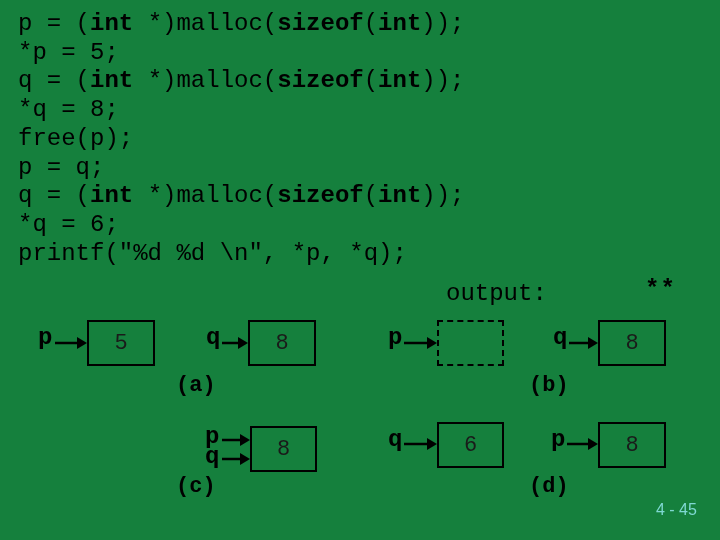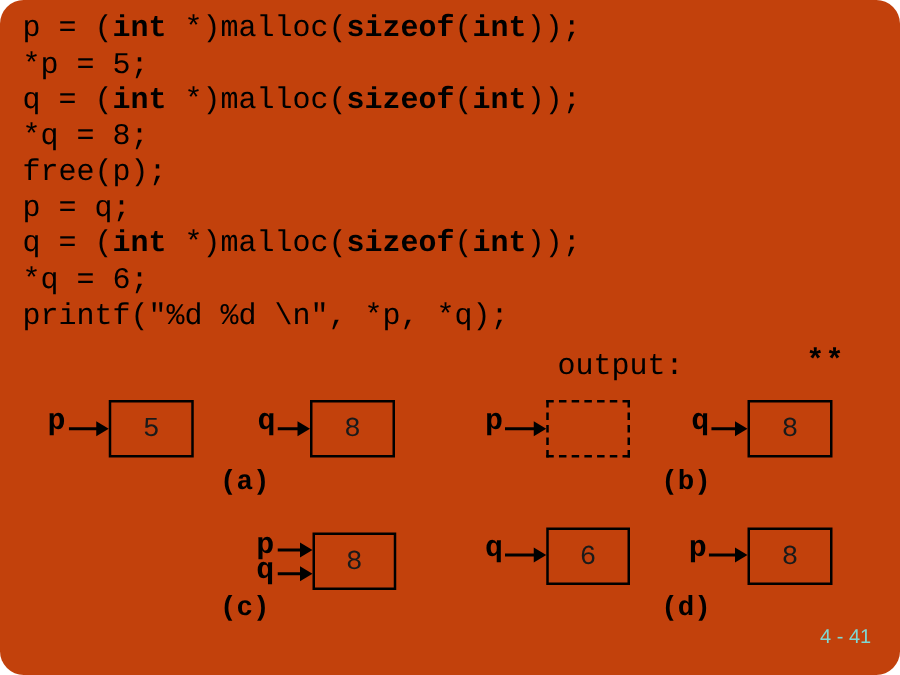--- a/index.html
+++ b/index.html
@@ -1,17 +1,17 @@
 <!DOCTYPE html>
 <html><head>
 <meta charset="utf-8">
 <style>
   html,body{margin:0;padding:0;background:#fff;}
-  .slide{position:relative;width:720px;height:540px;background:#c2410c;overflow:hidden;
-         font-family:"Liberation Mono",monospace;color:#000;border-radius:19px;}
+  .slide{position:relative;width:720px;height:540px;background:#15803d;overflow:hidden;
+         font-family:"Liberation Mono",monospace;color:#000;}
   .code{position:absolute;left:18px;top:10px;font-size:24px;line-height:28.7px;white-space:pre;}
   .code .kw{font-weight:bold;}
   .olabel{position:absolute;left:446px;top:280px;font-size:24px;text-align:right;}
   .stars{position:absolute;left:645px;top:276px;font-size:24px;font-weight:bold;letter-spacing:1px;}
   .plabel{position:absolute;font-size:24px;font-weight:bold;line-height:26px;}
   .caption{position:absolute;font-size:22px;font-weight:bold;}
   .mbox{position:absolute;width:68px;height:46px;border:2px solid #000;box-sizing:border-box;
         display:flex;align-items:center;justify-content:center;font-size:22px;color:#1a1a1a;}
   .mbox.dashed{border-style:dashed;}
   .arrow{position:absolute;}
@@ -93,14 +93,14 @@
   <div class="plabel" style="left:551px;top:427px">p</div>
   <svg class="arrow" style="left:567px;top:437px" width="32" height="14">
     <line x1="0" y1="7" x2="23" y2="7" stroke="#000" stroke-width="2.5"></line>
       <polygon points="21,1 21,13 31,7" fill="#000"></polygon>
   </svg>
   <div class="mbox" style="left:598px;top:422px">
     <span>8</span>
   </div>
   <div class="caption" style="left:529px;top:474px">(d)</div>
 
-  <div class="pagenum" style="color: rgb(127, 216, 210);">4 - 41</div>
+  <div class="pagenum" style="color: rgb(127, 216, 210);">4 - 45</div>
 </div>
 
 </body></html>

